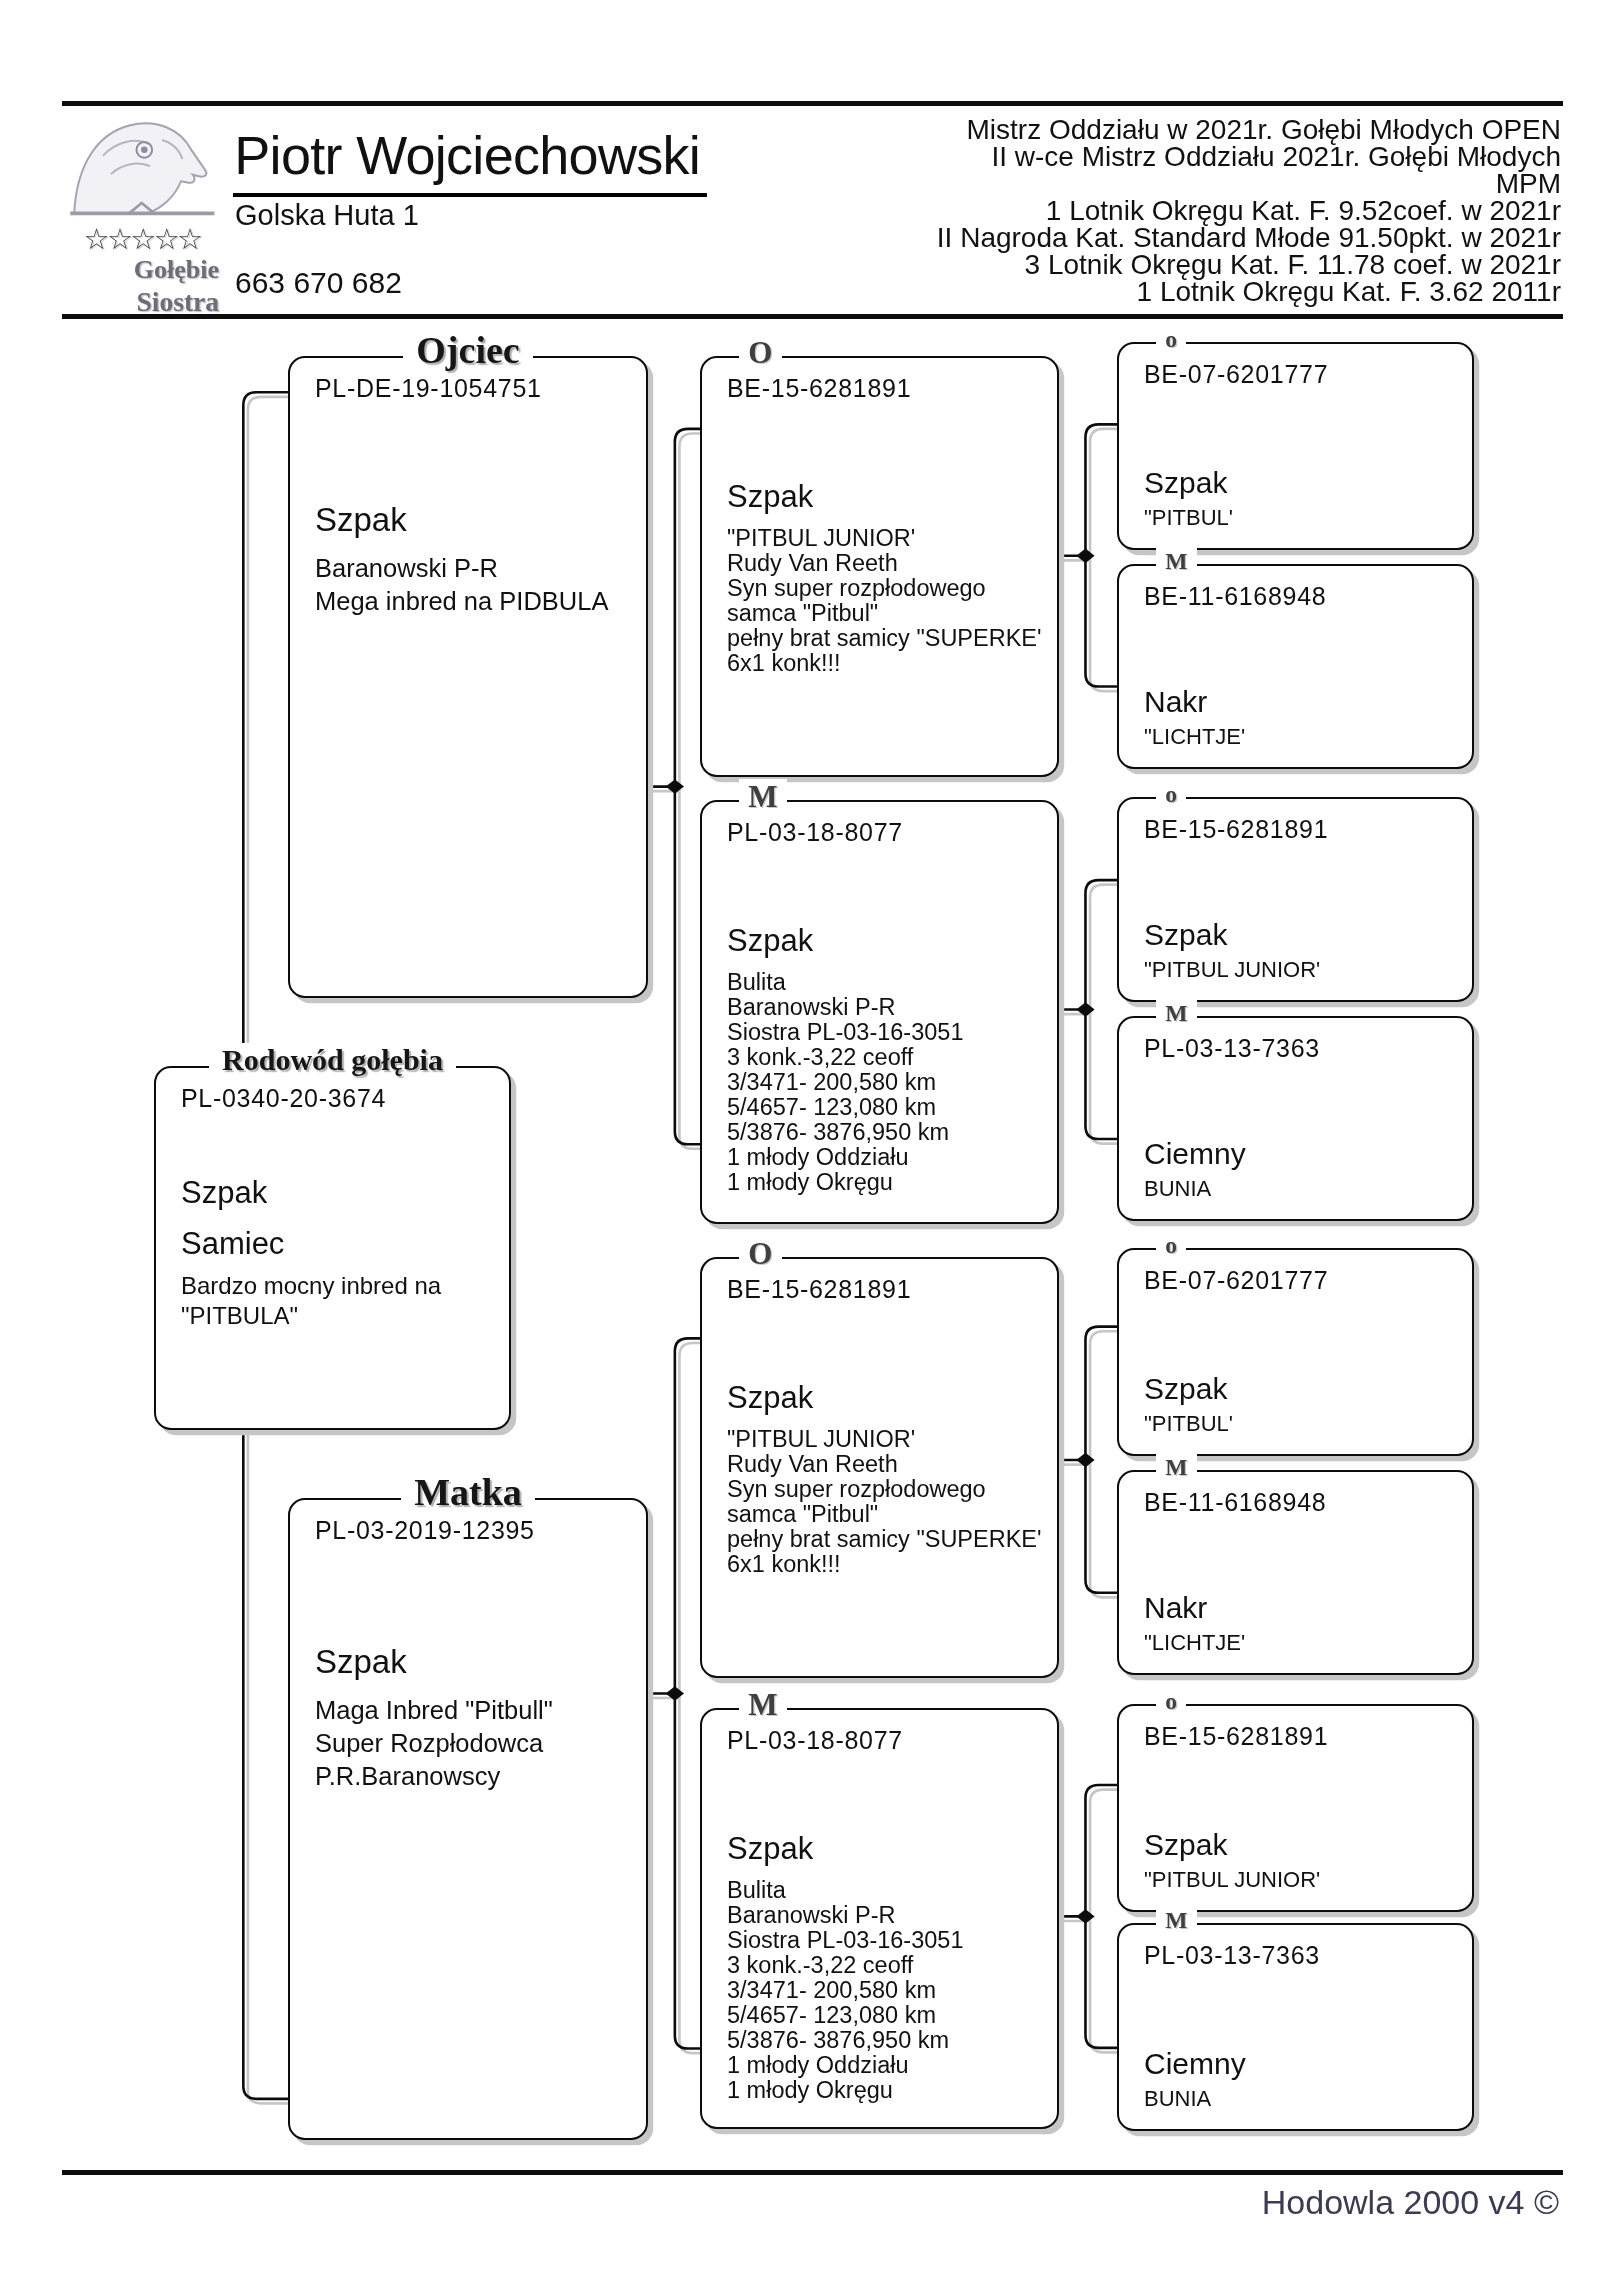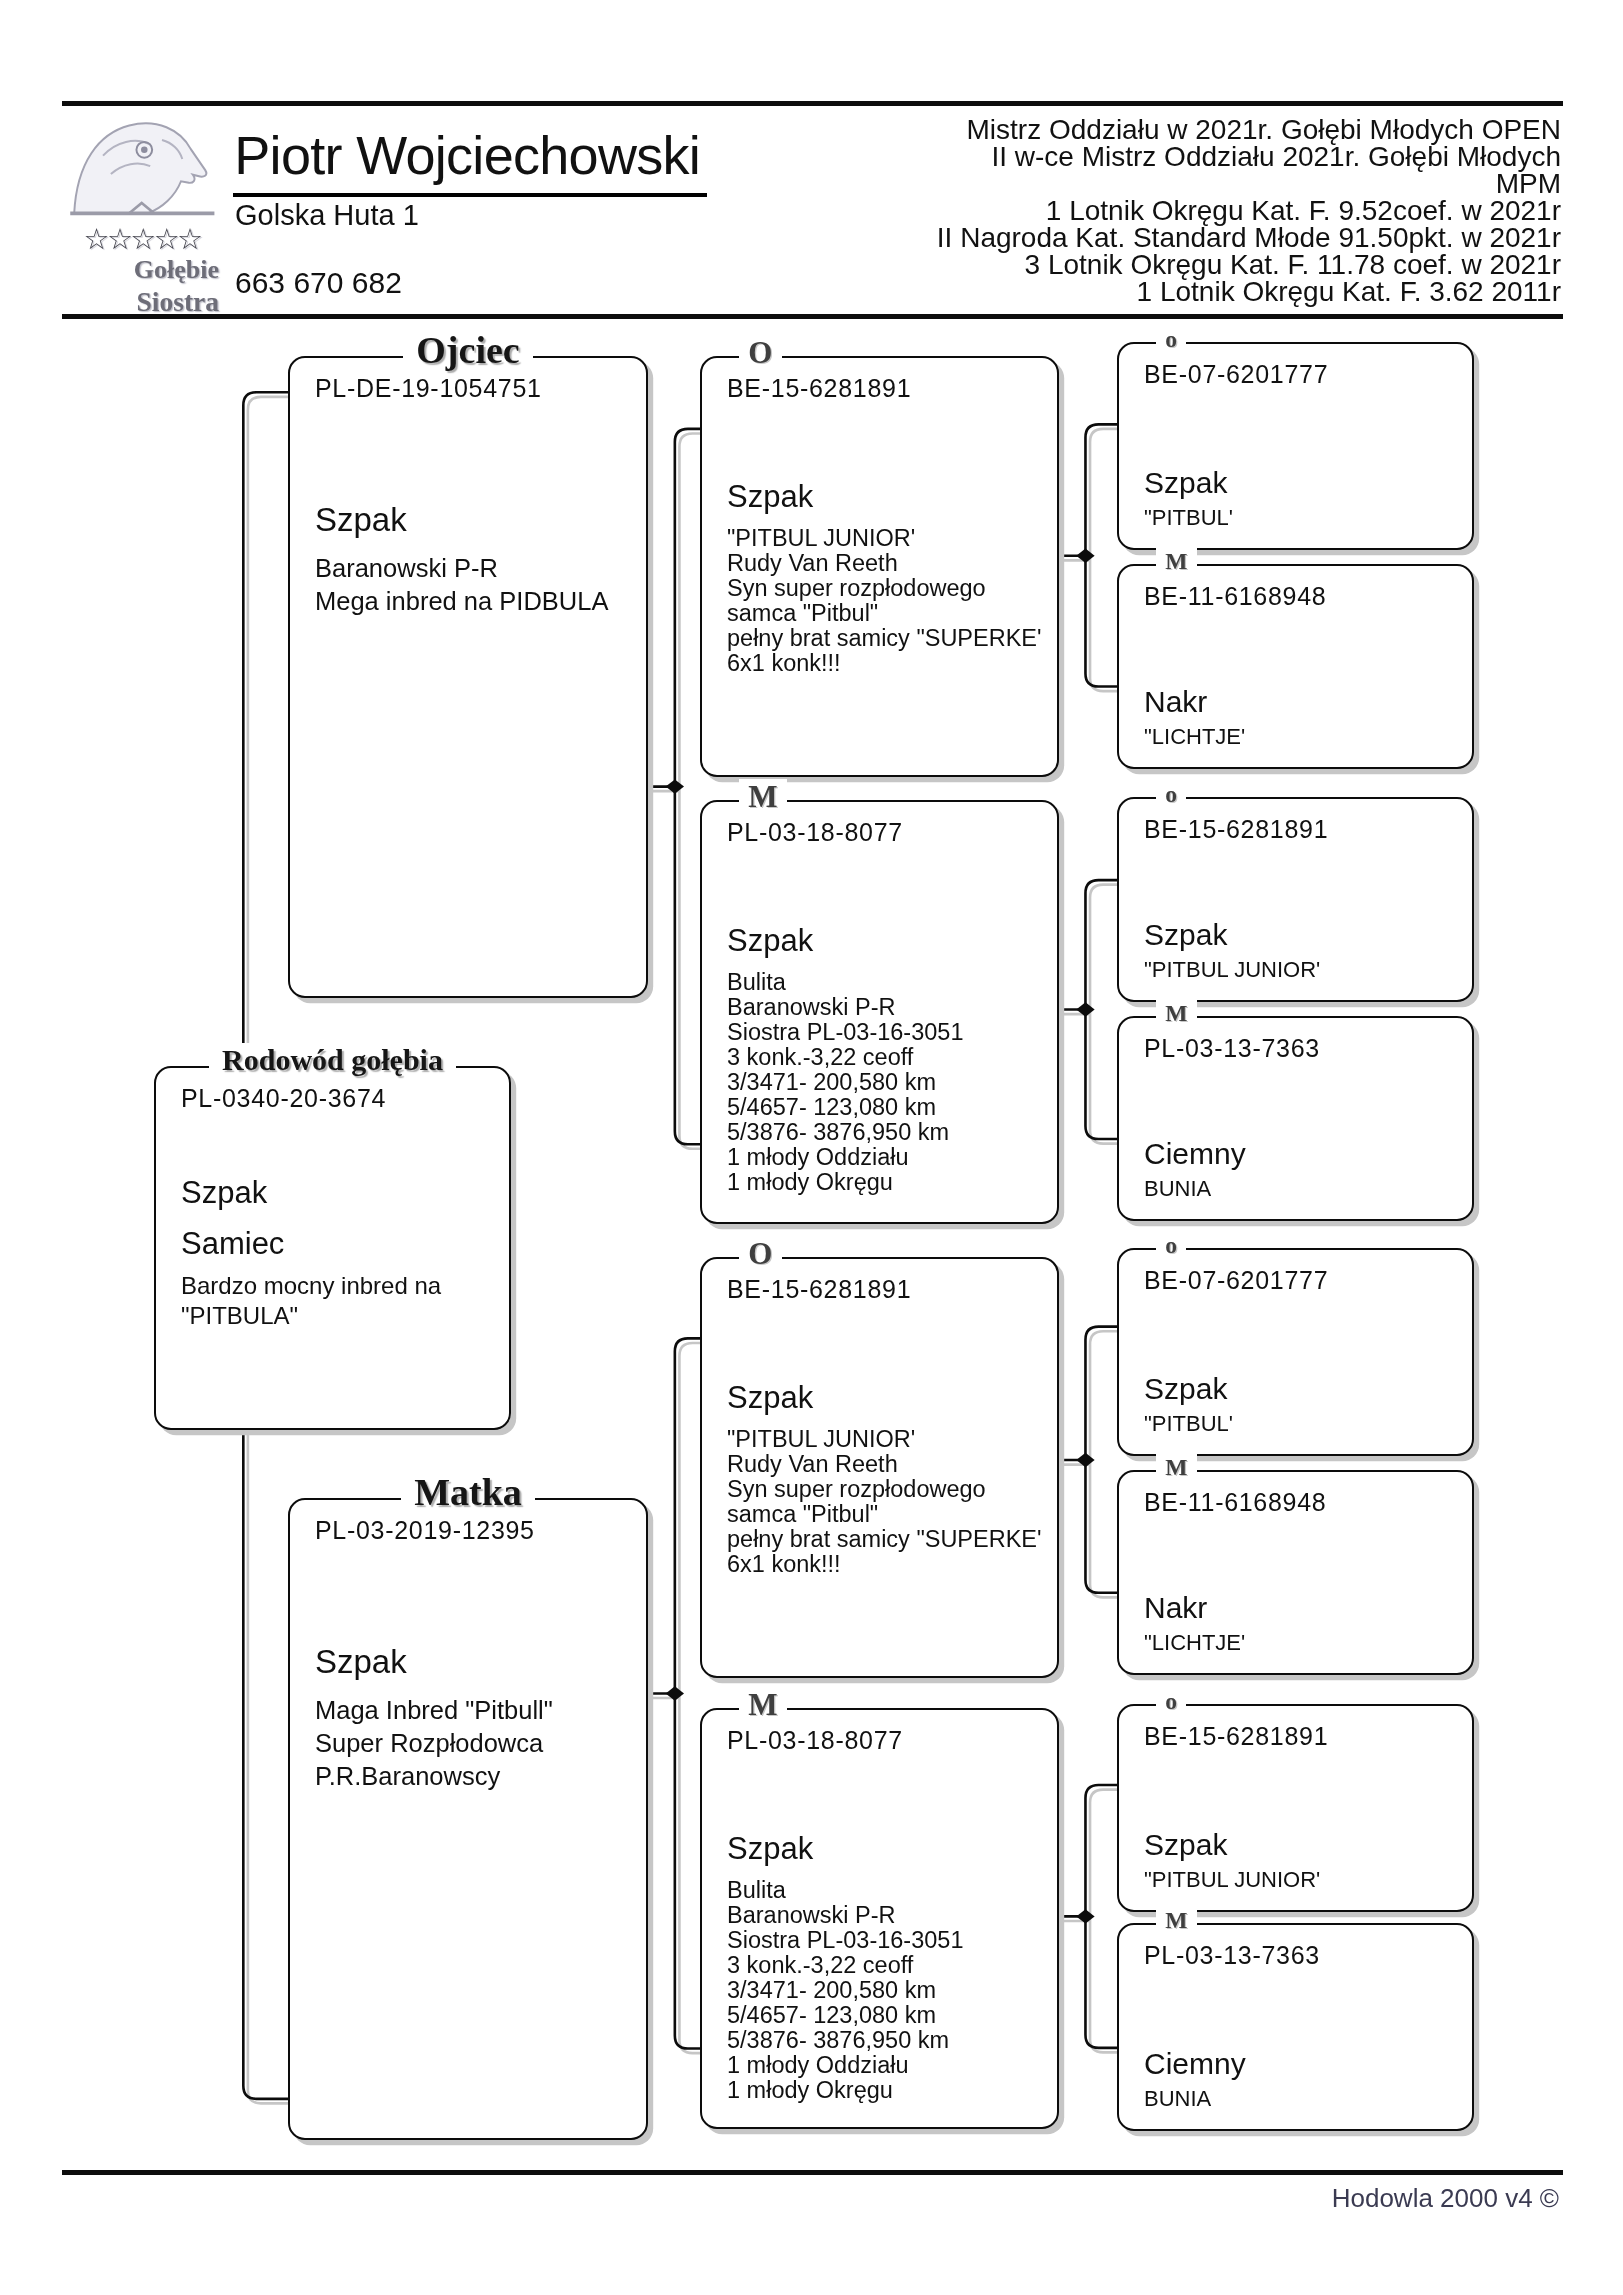--- a/index.html
+++ b/index.html
@@ -14,21 +14,21 @@
   #logo .l1,#logo .l2{display:block;text-align:right;font-family:"Liberation Serif",serif;font-weight:bold;color:#6d6d78;text-shadow:1.3px 1.3px 1.3px #b9b9c4;}
   #logo .l1{font-size:26px;margin-top:-1.3px;}
   #logo .l2{font-size:27.5px;margin-top:1.3px;}
 
   #breeder-name{position:absolute;left:233px;top:124px;font-size:54px;font-weight:normal;letter-spacing:-0.7px;border-bottom:4.6px solid #000;padding:0 6.5px 6.5px 1.3px;}
   #address{position:absolute;left:235px;top:199px;font-size:29px;}
   #phone{position:absolute;left:235px;top:266px;font-size:30px;}
   #achievements{position:absolute;right:62px;top:116px;width:863px;text-align:right;font-size:28px;line-height:27px;white-space:pre-line;}
 
   
-  #footer-text{position:absolute;right:64px;top:2183px;font-size:26px;color:#3b3b52;}
+  #footer-text{position:absolute;right:64px;top:2183px;font-size:34px;color:#3b3b52;}
 
   
   .box{position:absolute;background:#fff;border:2.6px solid #0c0c0c;border-radius:17px;box-shadow:5.2px 5.2px 0 #c6c6c6;}
   .ring{position:absolute;left:25px;top:15.7px;font-size:25px;letter-spacing:0.7px;white-space:nowrap;}
   .lbl{position:absolute;top:-30px;left:0;right:0;text-align:center;}
   .lbl span{background:#fff;padding:0 13px;font-family:"Liberation Serif",serif;font-weight:bold;font-size:38px;color:#161616;text-shadow:2px 2px 1.3px #ababab;}
   .subject .lbl{top:-25px;}
   .subject .lbl span{font-size:30px;}
   .marker{position:absolute;background:#fff;padding:0 9.2px;font-family:"Liberation Serif",serif;font-weight:bold;color:#3f3f3f;text-shadow:1.3px 1.3px 0 #c6c6c6;}
   .g3 .marker{top:-23.5px;left:37px;font-size:31px;}

